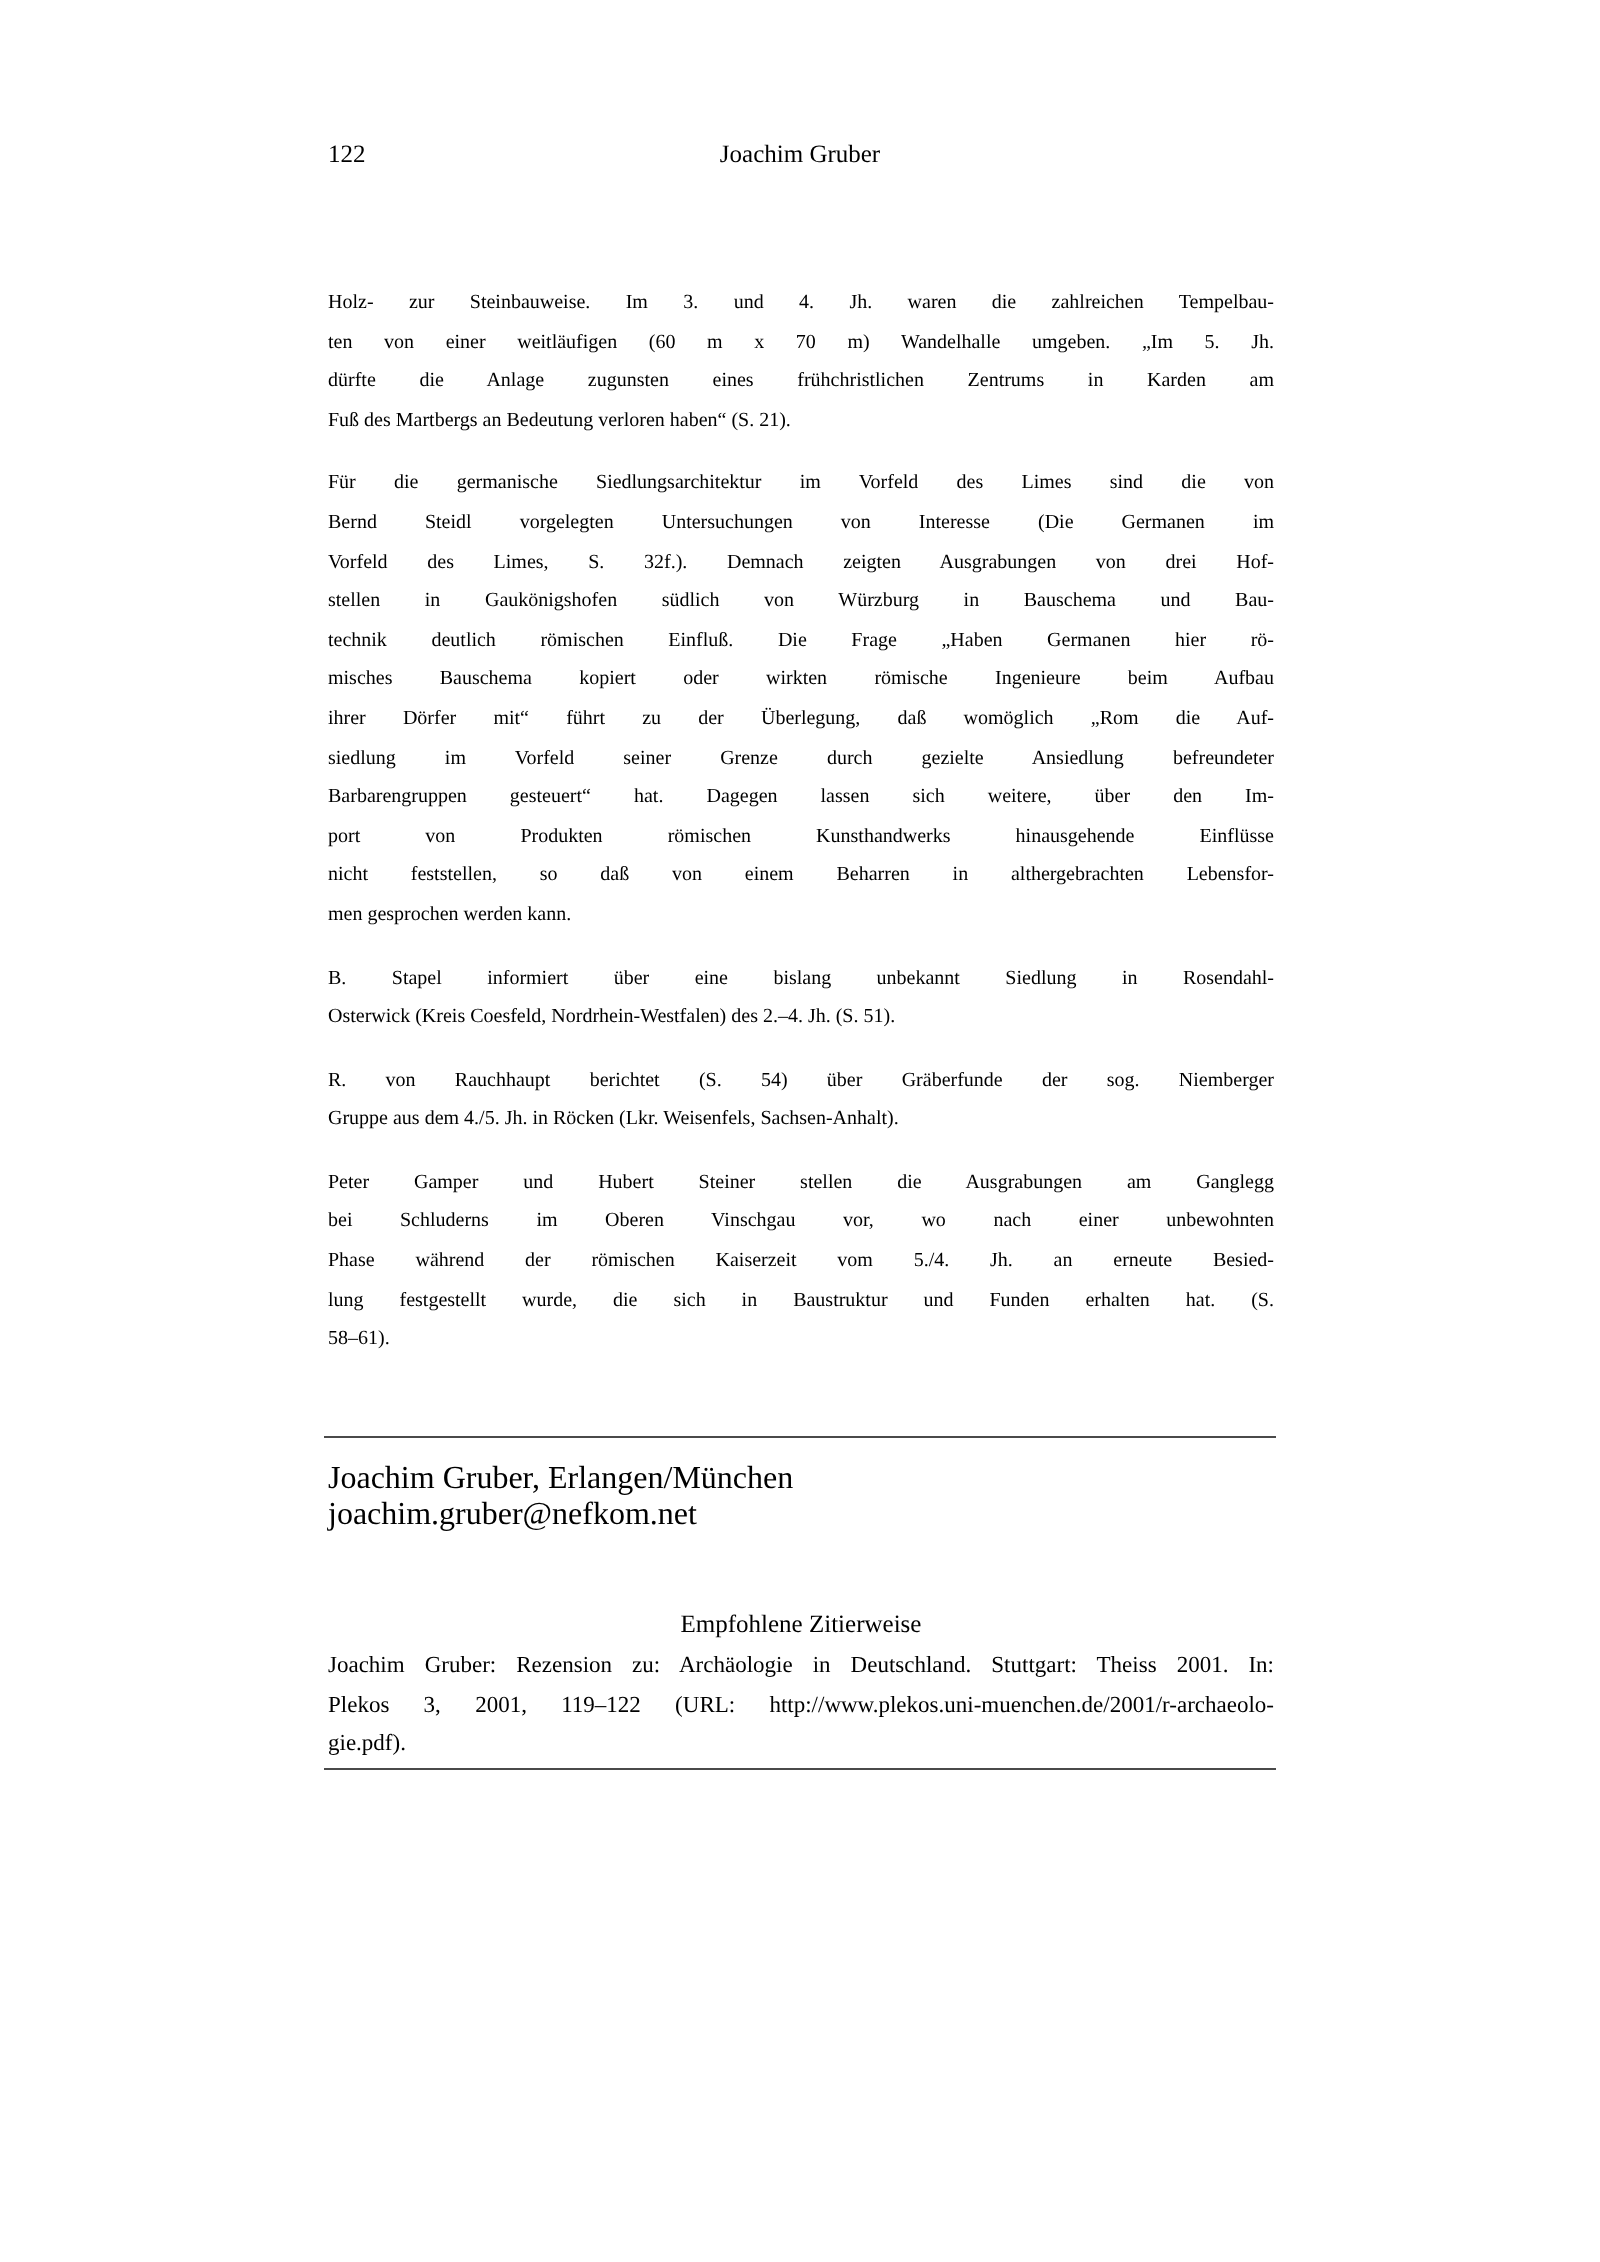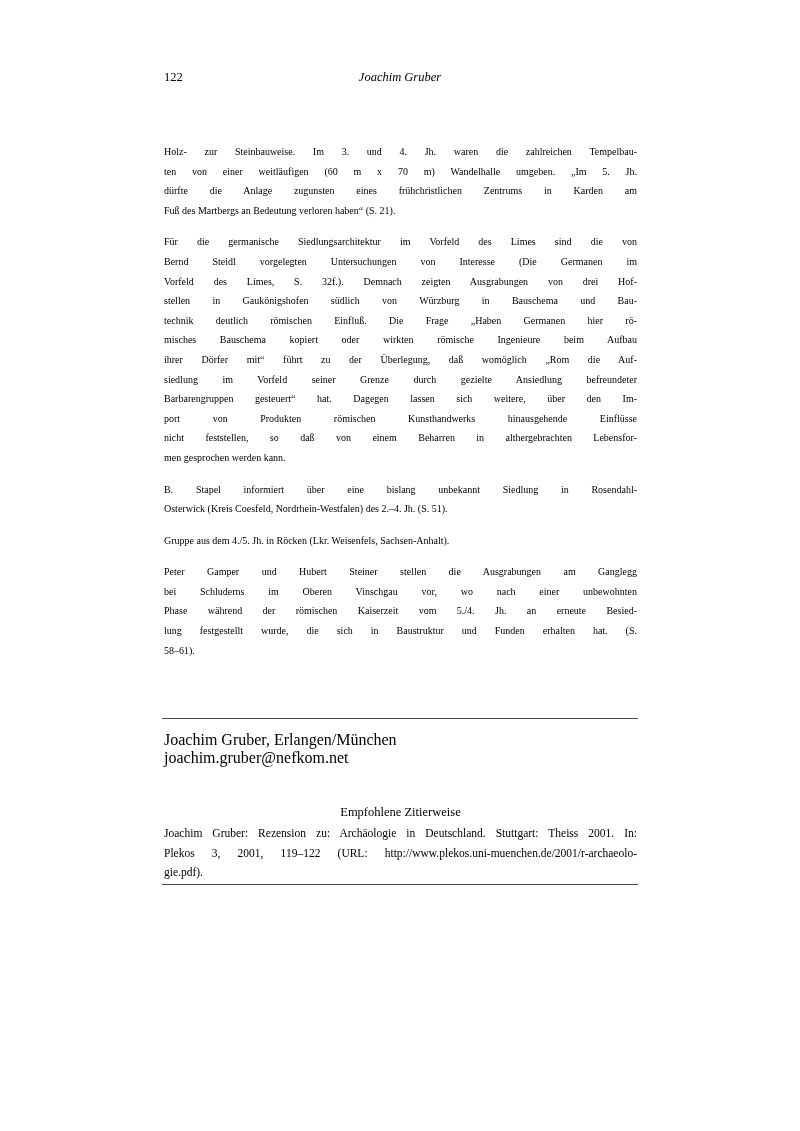--- a/index.html
+++ b/index.html
@@ -21,21 +21,20 @@
     line-height: 16px;
   }
   .running-header .page-number {
     position: absolute;
     left: 2px;
     top: 0;
   }
   .running-header .running-head {
     display: block;
     text-align: center;
-    font-style: italic;
   }
   .article-body {
     position: absolute;
     left: 164px;
     top: 142px;
     width: 473px;
     font-size: 10px;
     line-height: 19.6px;
   }
   .paragraph { margin: 0 0 12px 0; }
@@ -120,20 +119,21 @@
         <div class="line">Barbarengruppen gesteuert“ hat. Dagegen lassen sich weitere, über den Im-</div>
         <div class="line">port von Produkten römischen Kunsthandwerks hinausgehende Einflüsse</div>
         <div class="line">nicht feststellen, so daß von einem Beharren in althergebrachten Lebensfor-</div>
         <div class="line last">men gesprochen werden kann.</div>
       </div>
       <div class="paragraph">
         <div class="line">B. Stapel informiert über eine bislang unbekannt Siedlung in Rosendahl-</div>
         <div class="line last">Osterwick (Kreis Coesfeld, Nordrhein-Westfalen) des 2.–4. Jh. (S. 51).</div>
       </div>
       <div class="paragraph">
+        <div class="line">R. von Rauchhaupt berichtet (S. 54) über Gräberfunde der sog. Niemberger</div>
         <div class="line last">Gruppe aus dem 4./5. Jh. in Röcken (Lkr. Weisenfels, Sachsen-Anhalt).</div>
       </div>
       <div class="paragraph">
         <div class="line">Peter Gamper und Hubert Steiner stellen die Ausgrabungen am Ganglegg</div>
         <div class="line">bei Schluderns im Oberen Vinschgau vor, wo nach einer unbewohnten</div>
         <div class="line">Phase während der römischen Kaiserzeit vom 5./4. Jh. an erneute Besied-</div>
         <div class="line">lung festgestellt wurde, die sich in Baustruktur und Funden erhalten hat. (S.</div>
         <div class="line last">58–61).</div>
       </div>
     </div>

